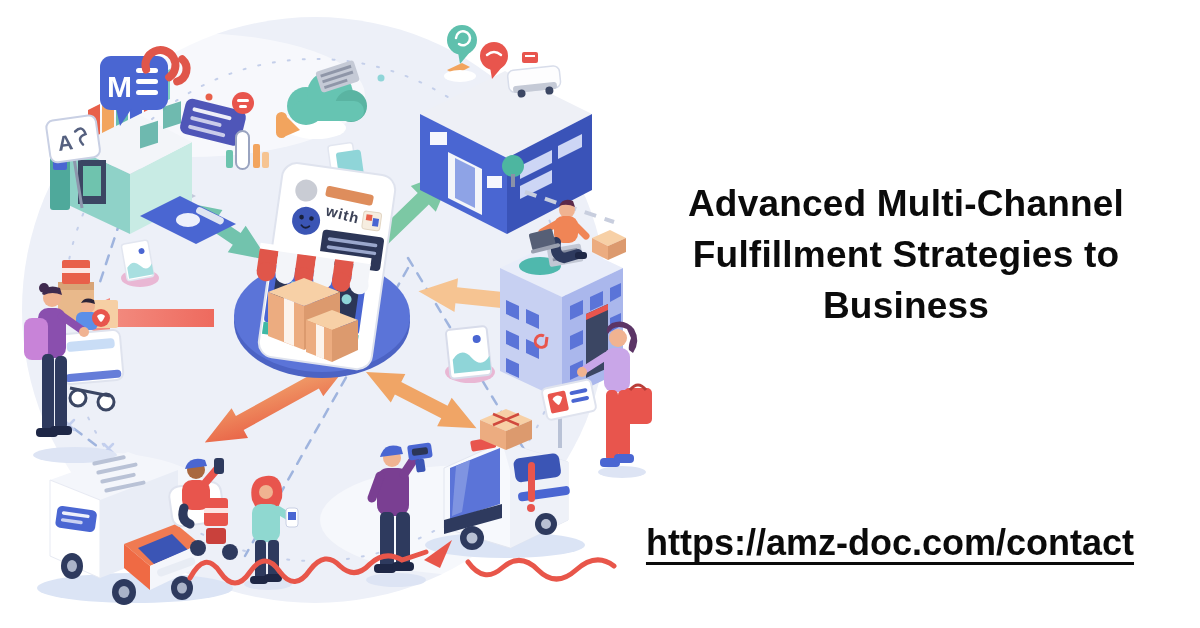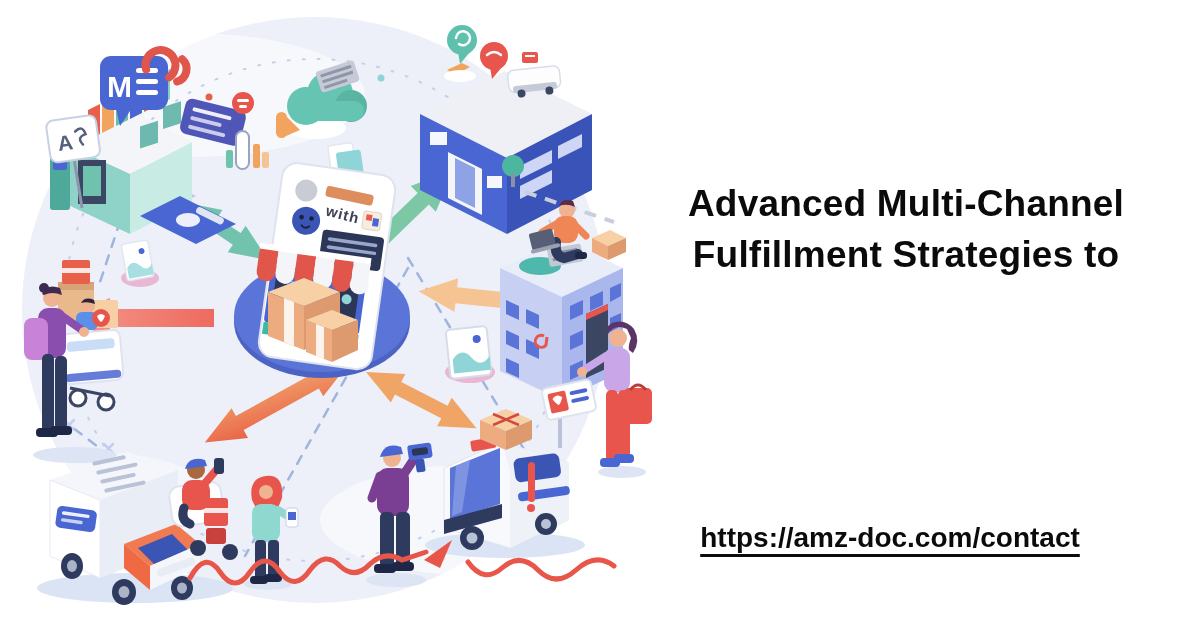--- a/index.html
+++ b/index.html
@@ -10,21 +10,21 @@
   .canvas{position:absolute;inset:0;width:1200px;height:628px;}
   .illustration{position:absolute;left:0;top:0;width:660px;height:628px;}
   .copy{
     position:absolute;left:632px;top:178px;width:548px;
     text-align:center;color:#0b0b0b;
   }
   .headline{font-size:37px;line-height:51px;font-weight:700;letter-spacing:.2px;}
   .headline div{white-space:nowrap;text-align:center;}
   .url-wrap{position:absolute;left:600px;top:522px;width:580px;text-align:center;}
   .url-wrap a{
-    color:#0b0b0b;font-size:28px;font-weight:700;text-decoration:underline;
+    color:#0b0b0b;font-size:36px;font-weight:700;text-decoration:underline;
     text-underline-offset:7px;text-decoration-thickness:3px;white-space:nowrap;
   }
 </style>
 </head>
 <body>
 
 <div class="canvas">
 
   <svg class="illustration" viewBox="0 0 660 628" aria-hidden="true">
     <defs>
@@ -524,20 +524,21 @@
       <path d="M190,578 Q205,550 220,572 Q235,594 250,572 Q265,550 280,572 Q295,592 310,570 Q325,550 340,566 Q355,580 370,564 Q385,550 402,560 L426,552"></path>
       <path d="M468,562 Q484,584 502,568 Q520,552 538,570 Q556,588 576,570 Q596,552 614,566"></path>
       <polygon points="424,560 452,540 440,568" fill="#e8564a" stroke="none"></polygon>
     </g>
   </svg>
 
   <div class="copy">
     <div class="headline">
       <div>Advanced Multi-Channel</div>
       <div>Fulfillment Strategies to</div>
+      <div>Business</div>
     </div>
   </div>
 
   <div class="url-wrap">
     <a href="#">https://amz-doc.com/contact</a>
   </div>
 
 </div>
 
 </body></html>

